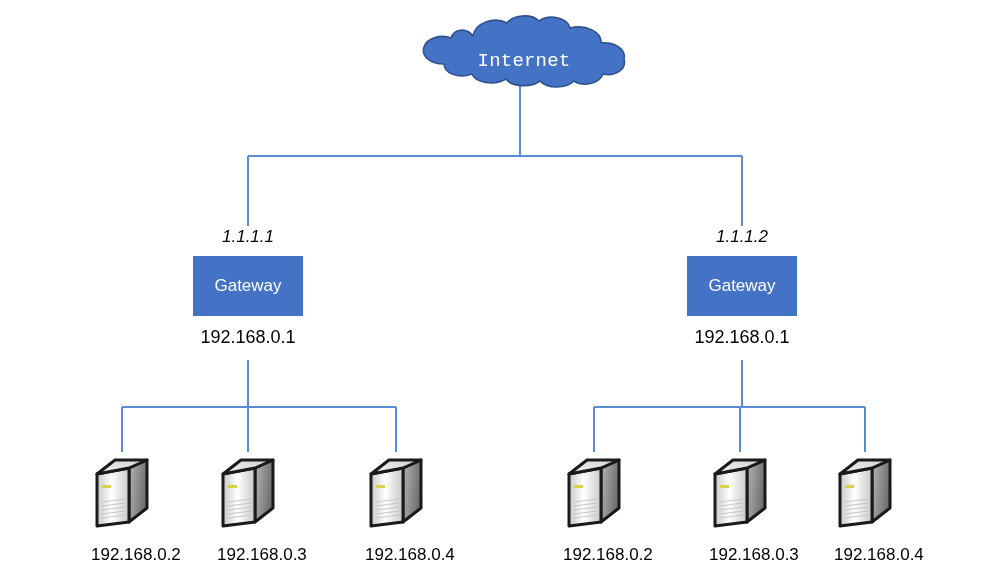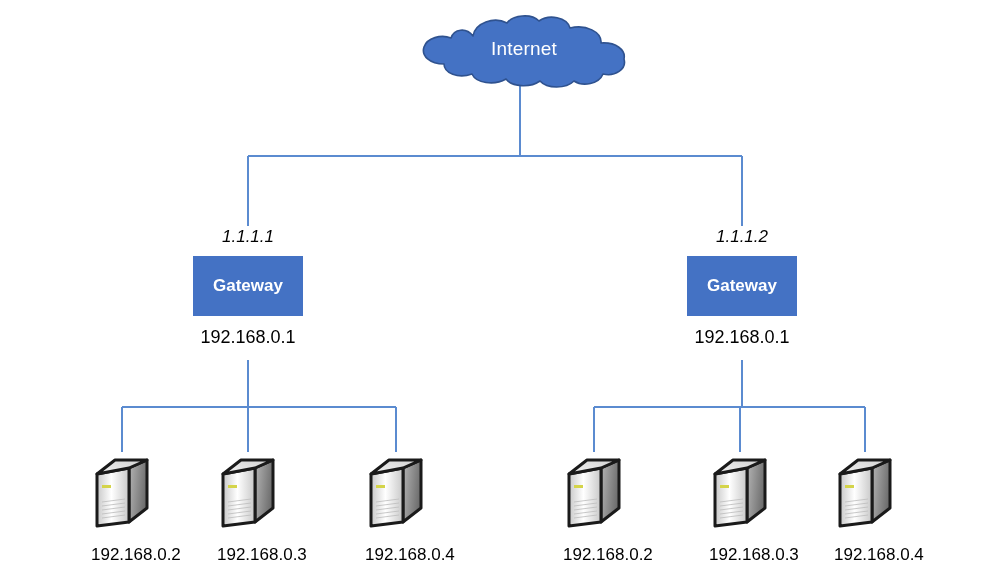--- a/index.html
+++ b/index.html
@@ -42,32 +42,33 @@
     height: 76px;
   }
   .cloud-wrap svg {
     display: block;
     width: 212px;
     height: 76px;
   }
   .cloud-label {
     position: absolute;
     left: 0;
-    top: 0;
+    top: 12px;
     width: 212px;
     height: 76px;
     display: flex;
     align-items: center;
     justify-content: center;
     color: #ffffff;
     font-size: 19px;
     letter-spacing: 0.2px;
     padding-bottom: 6px;
     box-sizing: border-box;
     pointer-events: none;
+    font-family: Liberation Mono, monospace;
   }
   
   .gw-group {
     position: absolute;
     width: 220px;
     text-align: center;
   }
   .gw-top-label {
     font-size: 17px;
     color: #000000;
@@ -78,21 +79,20 @@
   .gw-box {
     width: 110px;
     height: 60px;
     margin: 6px auto 0 auto;
     background: #4472C4;
     display: flex;
     align-items: center;
     justify-content: center;
     color: #ffffff;
     font-size: 17px;
-    font-weight: bold;
   }
   .gw-bottom-label {
     font-size: 18px;
     color: #000000;
     line-height: 22px;
     margin-top: 10px;
   }
   
   .server {
     position: absolute;

